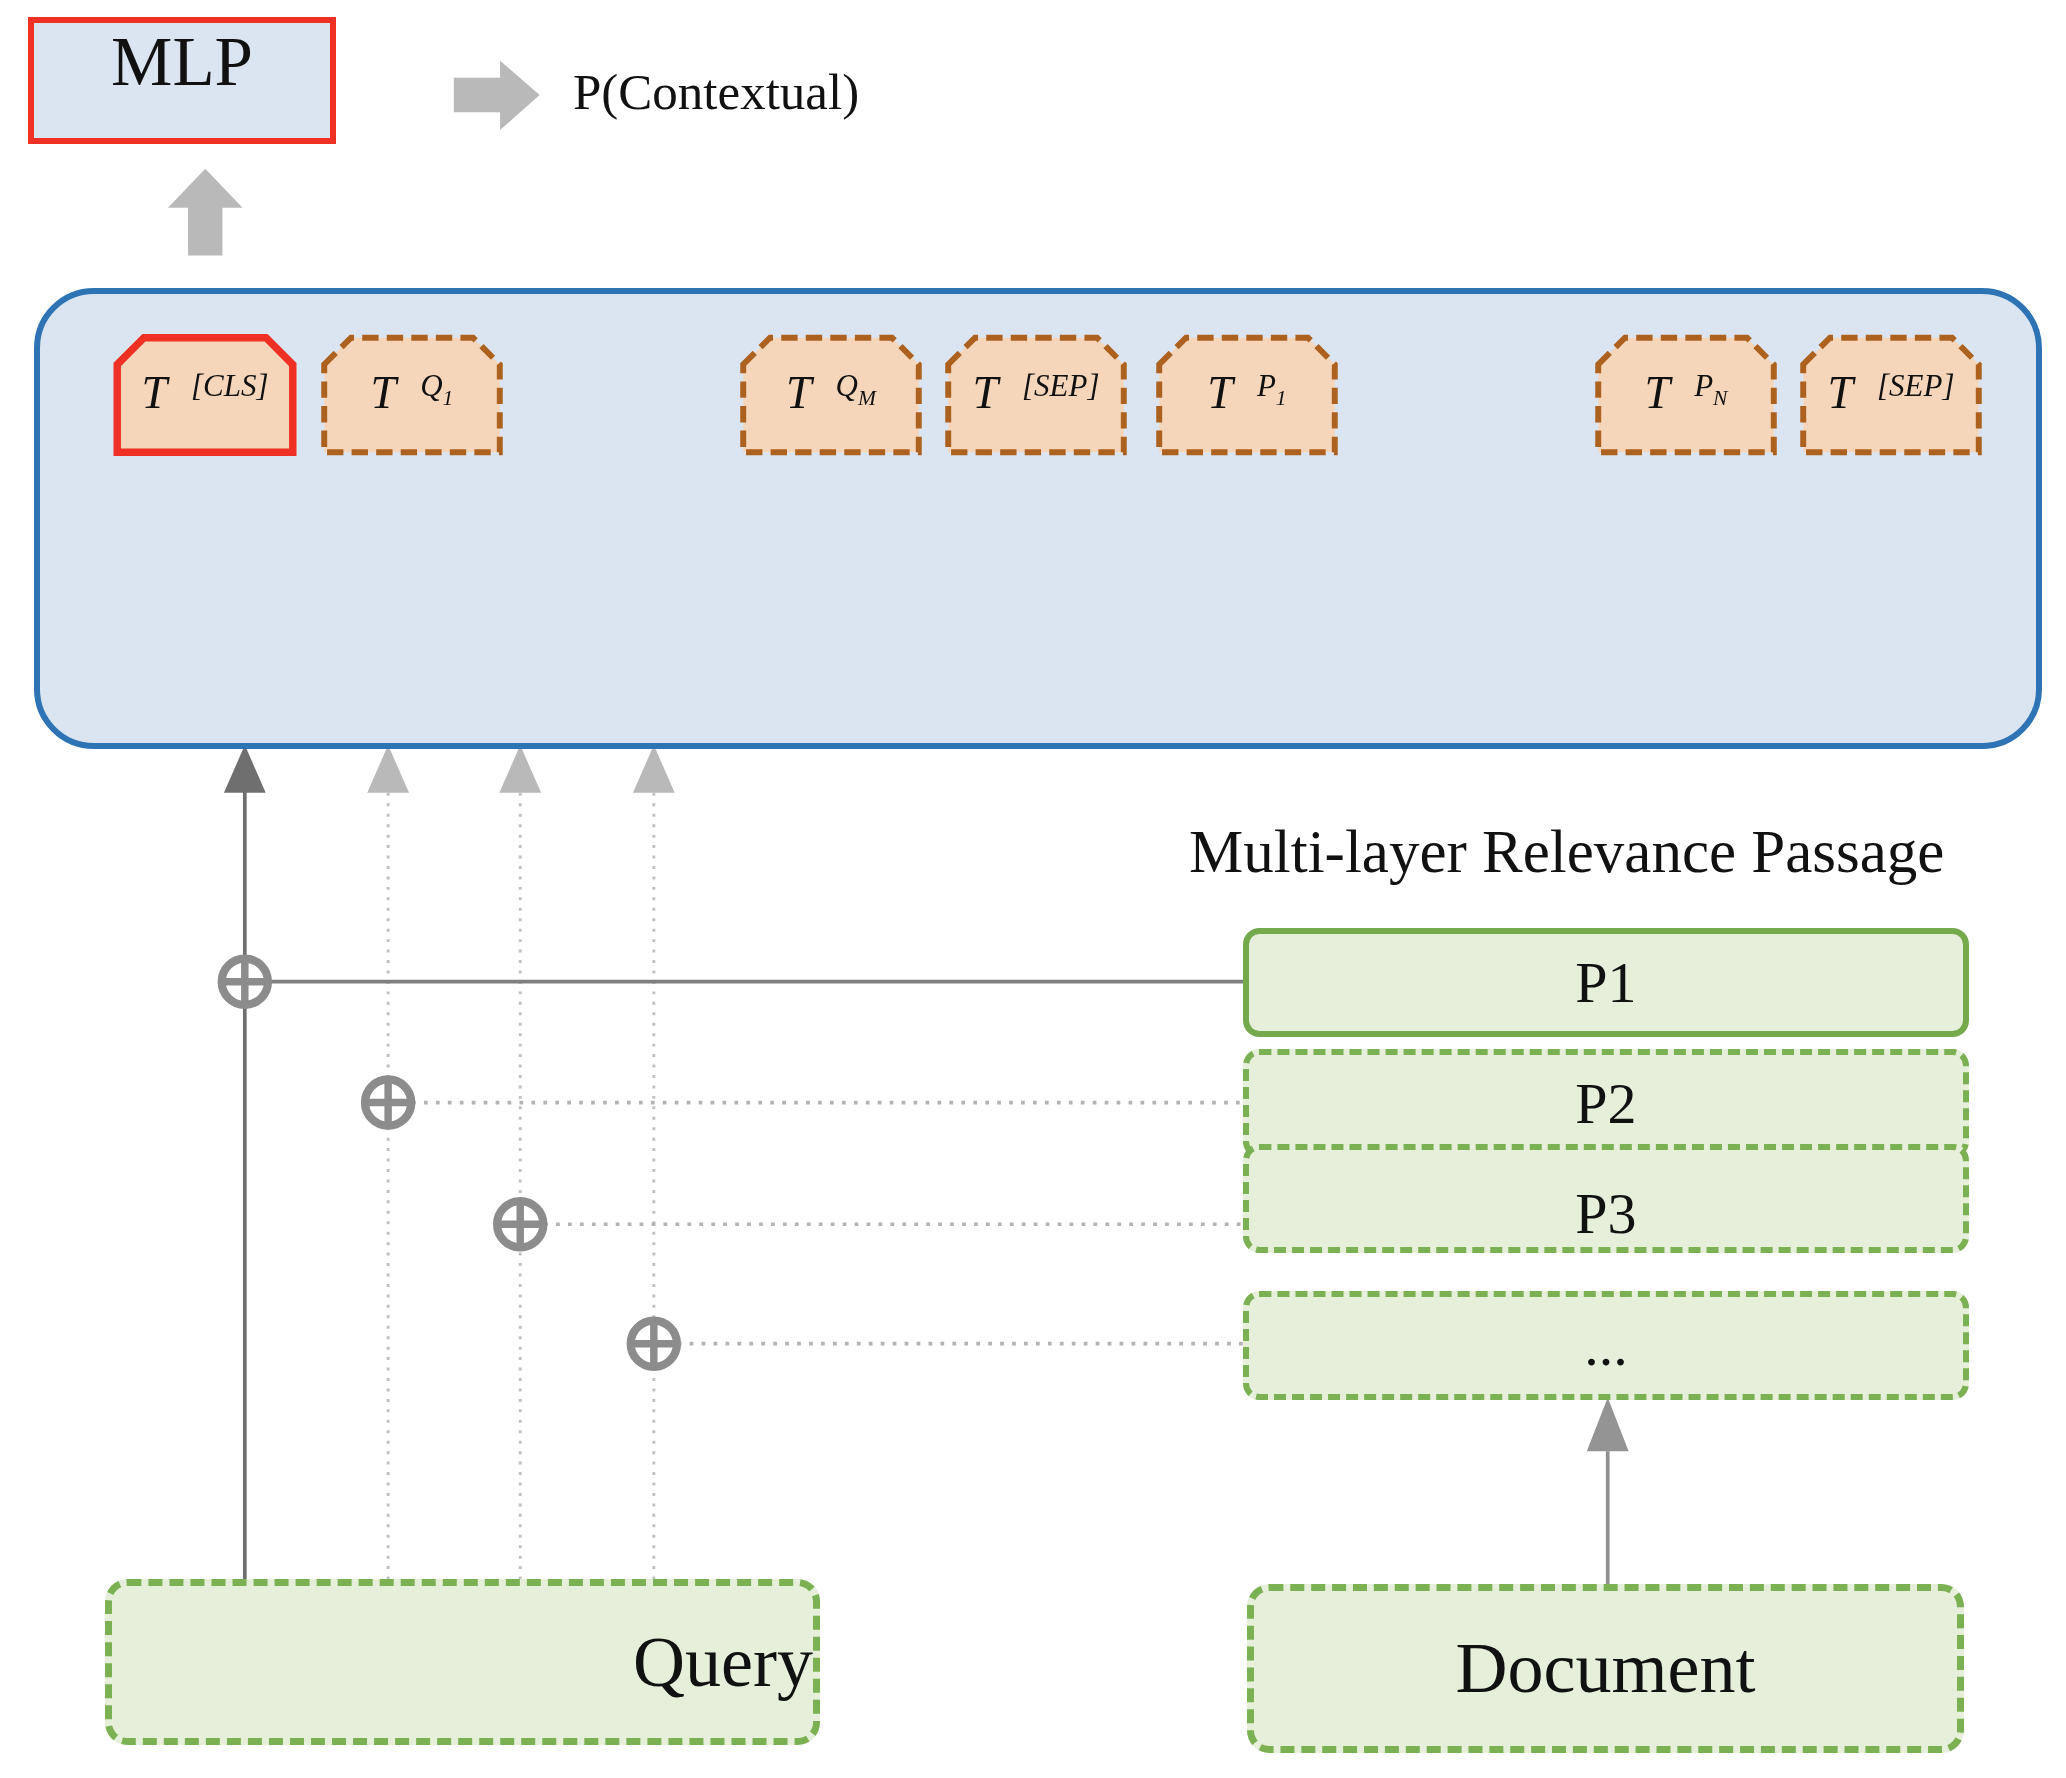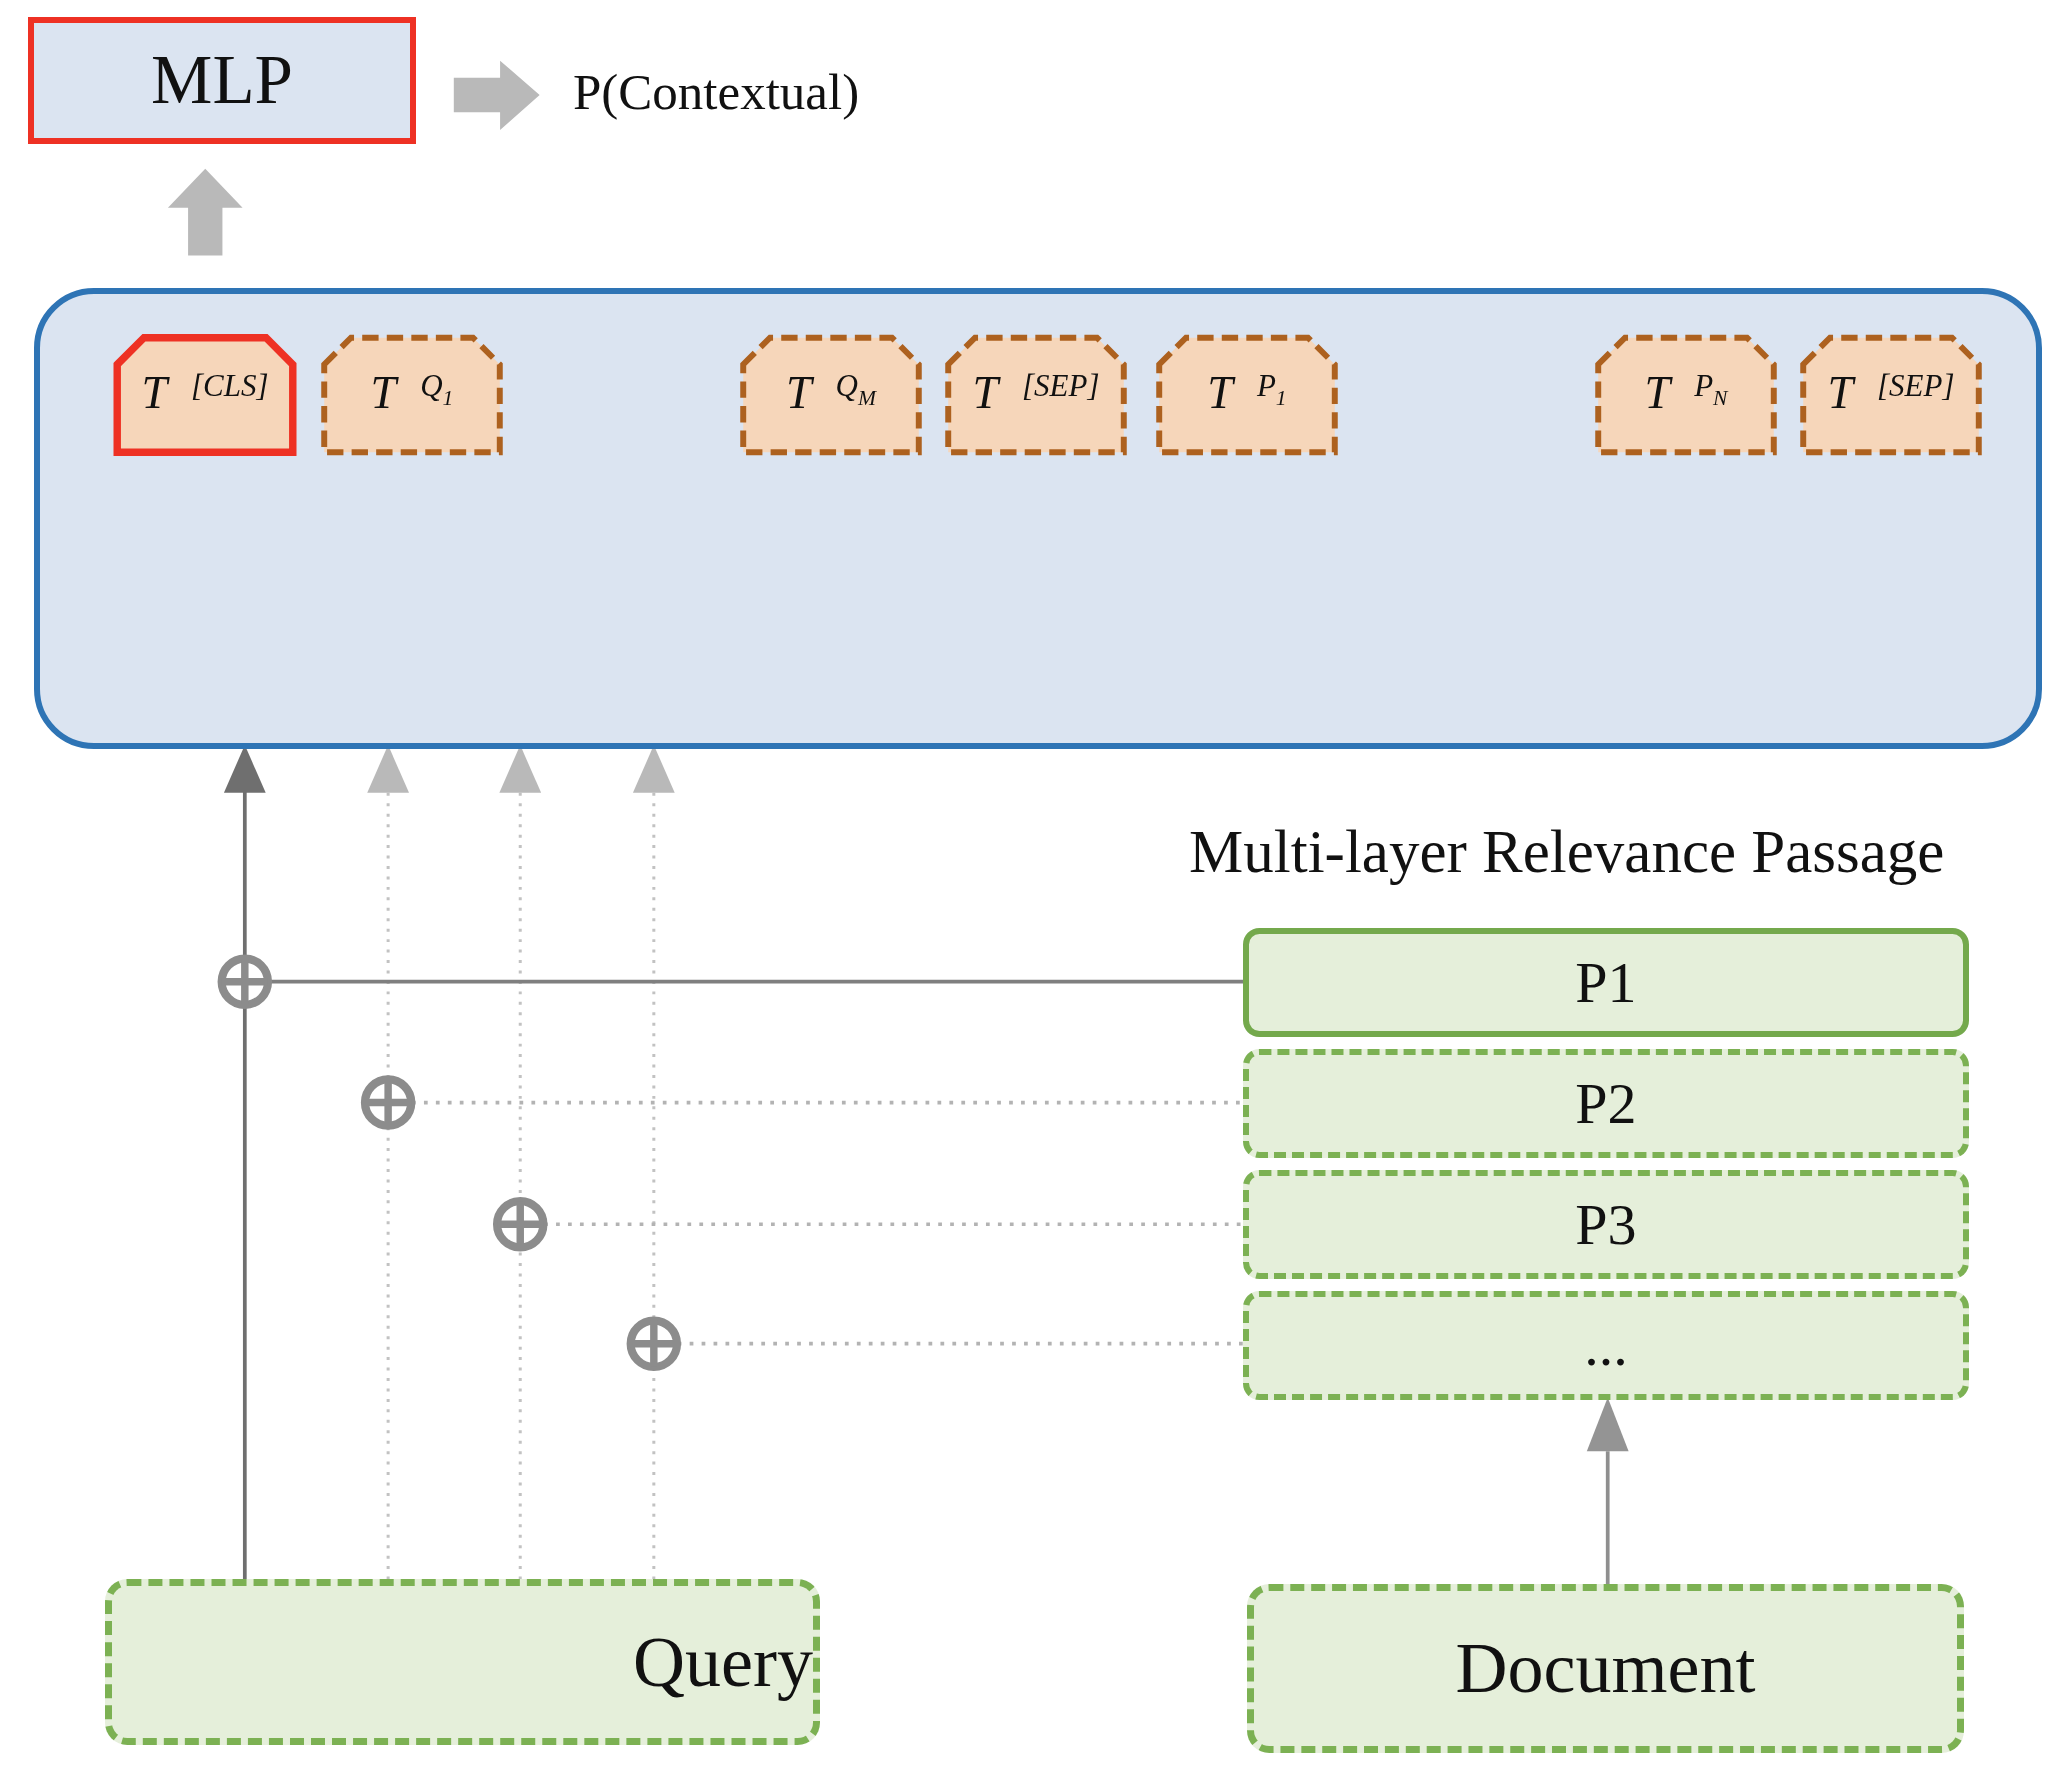--- a/index.html
+++ b/index.html
@@ -11,24 +11,24 @@
   }
   html,body{margin:0;padding:0;background:#ffffff;}
   .canvas{
     position:relative; width:2066px; height:1779px; background:#ffffff;
     font-family:"Liberation Serif", serif; color:var(--c-ink); overflow:hidden;
   }
   .overlay{position:absolute; left:0; top:0; width:2066px; height:1779px; z-index:1;}
 
   
   .mlp-box{
-    position:absolute; left:28px; top:17px; width:388px; height:127px;
+    position:absolute; left:28px; top:17px; width:308px; height:127px;
     box-sizing:border-box; background:var(--c-panelblue);
     border:6.7px solid var(--c-red); z-index:2;
-    display:flex; align-items:center; justify-content:center;
+    display:flex; justify-content:center;
   }
   .mlp-box span{font-size:69px;}
 
   .p-relevance{
     position:absolute; left:573px; top:63px; font-size:51px; z-index:2; white-space:nowrap;
   }
 
   
   .bert-box{
     position:absolute; left:34px; top:288px; width:2008px; height:461px;
@@ -60,21 +60,21 @@
   
   .panel-title{
     position:absolute; left:1189px; top:817px; font-size:61px; white-space:nowrap; z-index:2;
   }
   .passage{
     position:absolute; left:1243px; width:726px; height:109px; box-sizing:border-box;
     background:var(--c-greenfill); border:6.7px solid var(--c-green); border-radius:16.4px;
     display:flex; align-items:center; justify-content:center; font-size:58px; z-index:2;
   }
   .passage.dashed{border-style:dashed; border-color:#7cb153;}
-  .p1{top:928px;} .p2{top:1049px;} .p3{top:1170px;} .pdots{top:1291px;}
+  .p1{top:928px;} .p2{top:1049px;} .p3{top:1144px;align-items:flex-end;} .pdots{top:1291px;}
 
   
   .io-box{
     position:absolute; box-sizing:border-box; background:var(--c-greenfill);
     border:7.5px dashed #7cb153; border-radius:22.4px;
     display:flex; align-items:center; justify-content:center; font-size:72px; z-index:2;
   }
   .query-box{left:105px; top:1579px; width:715px; height:166px;justify-content:flex-end;}
   .document-box{left:1247px; top:1584px; width:717px; height:169px;}
 </style>

